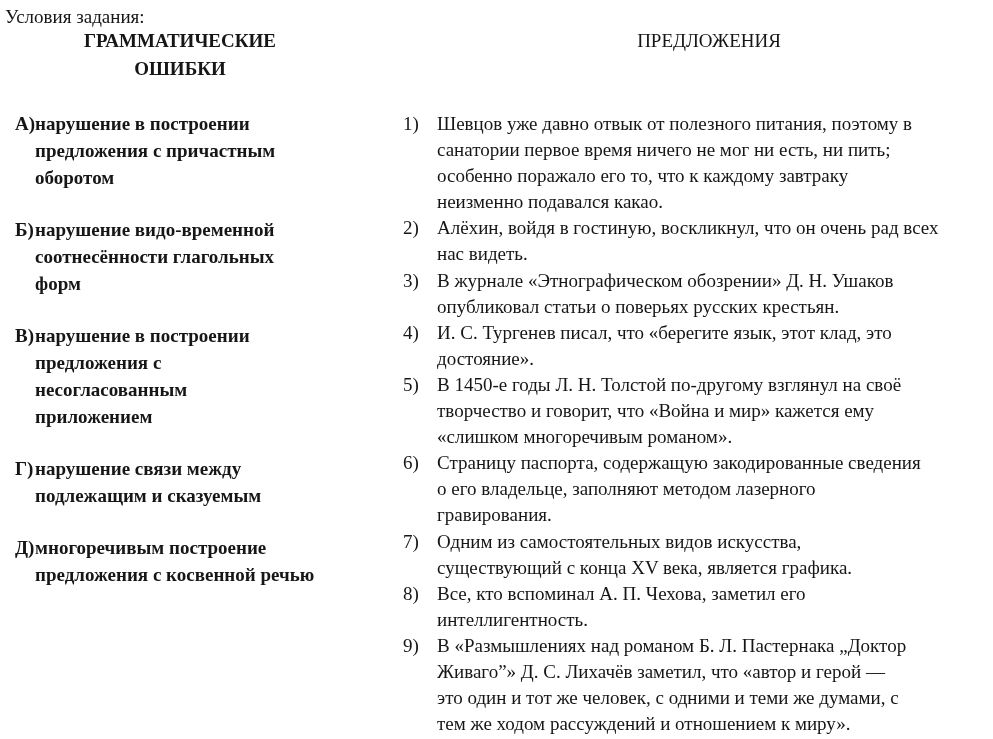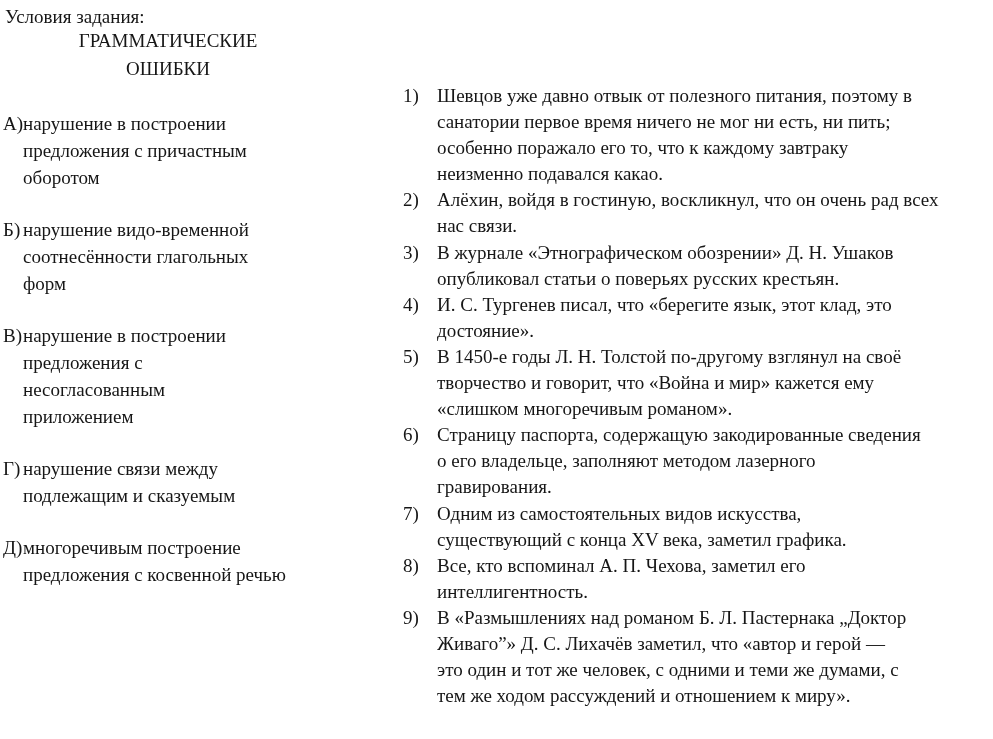--- a/index.html
+++ b/index.html
@@ -25,22 +25,23 @@
     left: 5px;
     top: 5px;
     font-size: 19px;
     line-height: 24px;
   }
   .col {
     position: absolute;
     top: 27px;
   }
   .col-left {
-    left: 3px;
+    left: 15px;
     width: 330px;
+    font-weight: bold;
   }
   .col-right {
     left: 403px;
     width: 586px;
   }
   .col-header {
     text-align: center;
     font-size: 19px;
     line-height: 28px;
     white-space: pre-line;
@@ -119,34 +120,35 @@
       <div class="err-item">
         <span class="item-label">Д)</span>
         <span class="item-text">многоречивым построение
 предложения с косвенной речью</span>
       </div>
 
     </div>
   </div>
 
   <div class="col col-right">
+    <div class="col-header">ПРЕДЛОЖЕНИЯ</div>
     <div class="sent-list">
 
       <div class="sent-item">
         <span class="item-label">1)</span>
         <span class="item-text">Шевцов уже давно отвык от полезного питания, поэтому в
 санатории первое время ничего не мог ни есть, ни пить;
 особенно поражало его то, что к каждому завтраку
 неизменно подавался какао.</span>
       </div>
 
       <div class="sent-item">
         <span class="item-label">2)</span>
         <span class="item-text">Алёхин, войдя в гостиную, воскликнул, что он очень рад всех
-нас связи.</span>
+нас видеть.</span>
       </div>
 
       <div class="sent-item">
         <span class="item-label">3)</span>
         <span class="item-text">В журнале «Этнографическом обозрении» Д. Н. Ушаков
 опубликовал статьи о поверьях русских крестьян.</span>
       </div>
 
       <div class="sent-item">
         <span class="item-label">4)</span>
@@ -164,21 +166,21 @@
       <div class="sent-item">
         <span class="item-label">6)</span>
         <span class="item-text">Страницу паспорта, содержащую закодированные сведения
 о его владельце, заполняют методом лазерного
 гравирования.</span>
       </div>
 
       <div class="sent-item">
         <span class="item-label">7)</span>
         <span class="item-text">Одним из самостоятельных видов искусства,
-существующий с конца XV века, заметил графика.</span>
+существующий с конца XV века, является графика.</span>
       </div>
 
       <div class="sent-item">
         <span class="item-label">8)</span>
         <span class="item-text">Все, кто вспоминал А. П. Чехова, заметил его
 интеллигентность.</span>
       </div>
 
       <div class="sent-item">
         <span class="item-label">9)</span>

